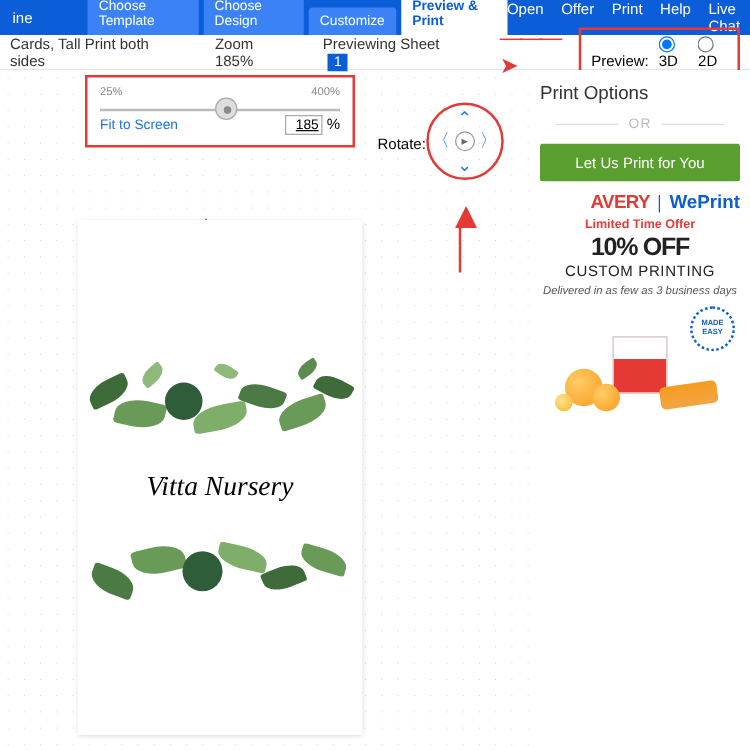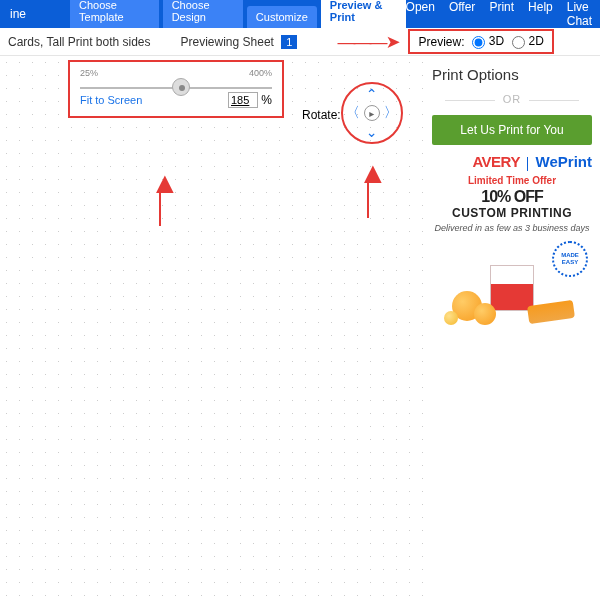--- a/index.html
+++ b/index.html
@@ -21,21 +21,21 @@
   .main { display: flex; height: calc(600px - 56px); }
   .canvas-area { flex: 1; position: relative; background-image: radial-gradient(#ccc 0.5px, transparent 0.5px); background-size: 13px 13px; }
   .zoom-panel { position: absolute; top: 4px; left: 68px; width: 216px; border: 2px solid #e53935; background: #fff; padding: 6px 10px 8px 10px; }
   .zoom-row { display: flex; justify-content: space-between; color: #888; font-size: 9px; }
   .slider { position: relative; margin: 4px 0; }
   .slider-track { height: 2px; background: #bbb; position: relative; top: 5px; }
   .slider-thumb { position: absolute; left: 48%; top: -4px; width: 18px; height: 18px; border-radius: 50%; background: #ddd; border: 1px solid #aaa; }
   .slider-thumb::after { content:""; position:absolute; left:6px; top:6px; width:6px; height:6px; border-radius:50%; background:#888; }
   .fit-row { display: flex; justify-content: space-between; margin-top: 8px; align-items: center; }
   .fit-row a { color: #1a73e8; text-decoration: none; font-size: 11px; }
-  .fit-row .zoom-input { border: 1px solid #aaa; font-size: 11px; padding: 1px 2px; width: 30px; text-align: left; text-decoration: underline; }
+  .fit-row .zoom-input { border: 1px solid #aaa; font-size: 11px; padding: 1px 2px; width: 30px; text-align: right; text-decoration: underline; }
   .rotate-wrap { position: absolute; top: 26px; left: 302px; display: flex; align-items: center; gap: 0; }
   .rotate-label { font-size: 12px; margin-top: 4px; }
   .rotate-ctrl { position: relative; width: 62px; height: 62px; border: 2px solid #e53935; border-radius: 50%; display: flex; align-items: center; justify-content: center; }
   .rotate-pad { position: relative; width: 50px; height: 50px; }
   .rotate-center { position: absolute; left: 17px; top: 17px; width: 16px; height: 16px; border: 1px solid #999; border-radius: 50%; display:flex; align-items:center; justify-content:center; color:#666; font-size:10px; }
   .rc-arrow { position: absolute; color: #1a73e8; font-size: 14px; line-height: 1; }
   .rc-up { left: 19px; top: -1px; }
   .rc-down { left: 19px; bottom: -1px; }
   .rc-left { top: 17px; left: -1px; }
   .rc-right { top: 17px; right: -1px; }
@@ -54,22 +54,22 @@
   .btn-green { background:#5a9e2f; color:#fff; text-align:center; padding:8px 4px; border-radius:2px; font-size:12px; cursor:pointer; }
   .or { text-align:center; color:#bbb; font-size:11px; margin:10px 0; letter-spacing: 1px; }
   .or::before, .or::after { content:""; display:inline-block; width:50px; height:1px; background:#ddd; vertical-align: middle; }
   .or::before { margin-right:8px; } .or::after { margin-left:8px; }
   .weprint-logo { text-align:right; margin-top:8px; }
   .avery-word { color:#e53935; font-weight:bold; font-size:15px; letter-spacing:-0.5px; display:inline-block; }
   .weprint-word { color:#0b5ed7; font-weight:bold; font-size:15px; display:inline-block; }
   .divider-v { display:inline-block; width:1px; height:14px; background:#0b5ed7; margin:0 4px; vertical-align: middle; }
   .promo { text-align:center; margin-top:4px; }
   .promo .lto { color:#e53935; font-size:10px; font-weight:bold; }
-  .promo .pct { font-size:16px; font-weight:900; color:#222; font-family: Arial Black, Arial; letter-spacing:-1px; margin-top:2px;text-align:center; }
-  .promo .cp { font-size:12px; font-weight:700; color:#222; letter-spacing:0.5px; }
+  .promo .pct { font-size:20px; font-weight:900; color:#222; font-family: Arial Black, Arial; letter-spacing:-1px; margin-top:2px;text-align:center; }
+  .promo .cp { font-size:12px; font-weight:400; color:#222; letter-spacing:0.5px; }
   .promo .del { font-size:9px; color:#555; margin-top:3px; font-style: italic; }
   .promo-img { position:relative; height:90px; margin-top:6px; }
   .orange { position:absolute; border-radius:50%; background: radial-gradient(circle at 35% 35%, #ffcc66, #f79b1e); }
   .o1 { width:30px; height:30px; left:20px; bottom:8px; }
   .o2 { width:22px; height:22px; left:42px; bottom:4px; }
   .o3 { width:14px; height:14px; left:12px; bottom:4px; background: radial-gradient(circle at 35% 35%, #ffe08a, #f4b82e); }
   .box-red { position:absolute; left:58px; bottom:18px; width:44px; height:46px; background: linear-gradient(#fff 40%, #e53935 40%); border:1px solid #d4bfbf; }
   .roll { position:absolute; right:18px; bottom:8px; width:46px; height:18px; background: linear-gradient(#f79b1e,#f0a644); border-radius:4px; transform: rotate(-8deg); }
   .seal { position:absolute; right:4px; top:2px; width:36px; height:36px; border:2px dotted #0b5ed7; border-radius:50%; display:flex; align-items:center; justify-content:center; font-size:6px; color:#0b5ed7; text-align:center; font-weight:bold; line-height:1.1; }
 </style>
@@ -88,20 +88,24 @@
     <span>Open</span>
     <span>Offer</span>
     <span>Print</span>
     <span>Help</span>
     <span>Live Chat</span>
   </div>
 </div>
 
 <div class="toolbar">
   <span class="label">Cards, Tall Print both sides</span>
+  <span class="label zoom">
+    <span>Zoom</span>
+    <span>185%</span>
+  </span>
   <span class="label previewing">
     <span>Previewing Sheet</span>
     <span class="sheet-num">1</span>
   </span>
   <span class="arrow-right">———➤</span>
   <span class="preview-toggle">
     <span>Preview:</span>
     <label><input type="radio" name="pv" checked="" style=""> <span>3D</span></label>
     <label><input type="radio" name="pv" style=""> <span>2D</span></label>
   </span>
@@ -137,20 +141,43 @@
           <span class="rc-arrow rc-left">〈</span>
           <span class="rc-arrow rc-right">〉</span>
           <span class="rotate-center">▸</span>
         </div>
       </div>
     </div>
 
     <div class="arrow-up-red arrow-up-1">▲</div>
     <div class="arrow-up-red arrow-up-2">▲</div>
 
+    <div class="card">
+      <div class="foliage-top">
+        <div class="leaf" style="left:8px; top:20px; width:34px; height:18px; background:#3f6b3a; transform:rotate(-25deg)"></div>
+        <div class="leaf" style="left:30px; top:36px; width:40px; height:22px; background:#6a9a58; transform:rotate(12deg)"></div>
+        <div class="leaf" style="left:70px; top:22px; width:30px; height:30px; background:#2f5d3a; border-radius:50%"></div>
+        <div class="leaf" style="left:92px; top:40px; width:44px; height:20px; background:#7fae6a; transform:rotate(-10deg)"></div>
+        <div class="leaf" style="left:130px; top:24px; width:36px; height:18px; background:#4c7a45; transform:rotate(20deg)"></div>
+        <div class="leaf" style="left:160px; top:36px; width:40px; height:20px; background:#6a9a58; transform:rotate(-18deg)"></div>
+        <div class="leaf" style="left:190px; top:18px; width:30px; height:16px; background:#3f6b3a; transform:rotate(28deg)"></div>
+        <div class="leaf" style="left:50px; top:10px; width:20px; height:12px; background:#8fb87b; transform:rotate(-40deg)"></div>
+        <div class="leaf" style="left:110px; top:8px; width:18px; height:10px; background:#8fb87b; transform:rotate(35deg)"></div>
+        <div class="leaf" style="left:175px; top:6px; width:18px; height:10px; background:#5c8a50; transform:rotate(-35deg)"></div>
+      </div>
+      <div class="title">Vitta Nursery</div>
+      <div class="foliage-bot">
+        <div class="leaf" style="left:10px; top:18px; width:36px; height:20px; background:#4c7a45; transform:rotate(-20deg)"></div>
+        <div class="leaf" style="left:44px; top:34px; width:42px; height:22px; background:#6a9a58; transform:rotate(14deg)"></div>
+        <div class="leaf" style="left:84px; top:20px; width:32px; height:32px; background:#2f5d3a; border-radius:50%"></div>
+        <div class="leaf" style="left:112px; top:38px; width:40px; height:18px; background:#7fae6a; transform:rotate(-12deg)"></div>
+        <div class="leaf" style="left:148px; top:22px; width:34px; height:18px; background:#3f6b3a; transform:rotate(22deg)"></div>
+        <div class="leaf" style="left:178px; top:36px; width:38px; height:18px; background:#6a9a58; transform:rotate(-16deg)"></div>
+      </div>
+    </div>
 
   </div>
 
   <div class="right-panel">
     <h3>Print Options</h3>
     <div class="or">OR</div>
     <div class="btn-green">Let Us Print for You</div>
     <div class="weprint-logo">
       <span class="avery-word">AVERY</span>
       <span class="divider-v"></span>

